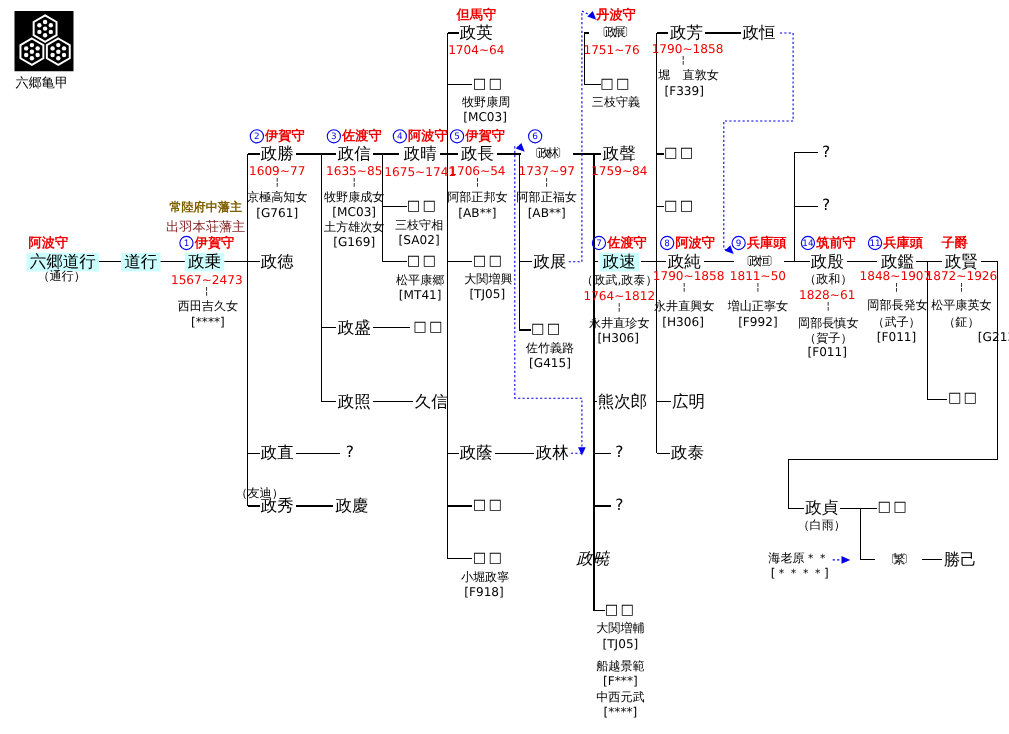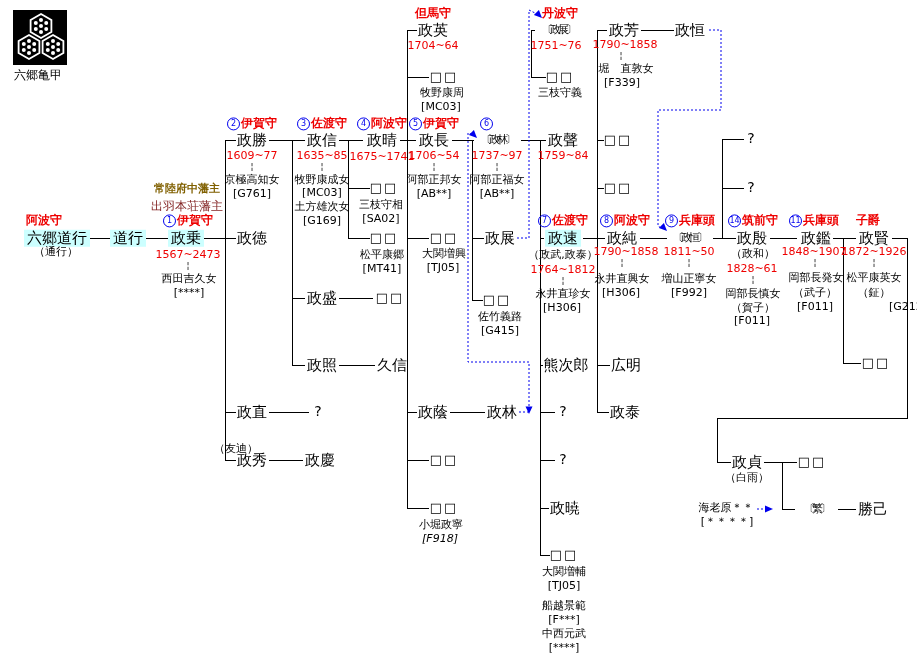--- a/index.html
+++ b/index.html
@@ -198,21 +198,21 @@
       <div class="node br" style="left: 434px; top: 167px;"><span>¦</span></div>
       <div class="node nt" style="left: 434px; top: 180px;"><span>阿部正邦女</span></div>
       <div class="node nt" style="left: 434px; top: 194px;"><span>[AB**]</span></div>
       <div class="node sq" style="left: 444px; top: 238px;"><span>□□</span></div>
       <div class="node nt" style="left: 444px; top: 254px;"><span>大関増興</span></div>
       <div class="node nt" style="left: 443px; top: 268px;"><span>[TJ05]</span></div>
       <div class="node nm" style="left: 433px; top: 412px;"><span>政蔭</span></div>
       <div class="node sq" style="left: 444px; top: 460px;"><span>□□</span></div>
       <div class="node sq" style="left: 444px; top: 508px;"><span>□□</span></div>
       <div class="node nt" style="left: 441px; top: 525px;"><span>小堀政寧</span></div>
-      <div class="node nt" style="left: 440px; top: 539px; font-style: italic;"><span>[F918]</span></div>
+      <div class="node nt" style="left: 440px; top: 539px;"><span>[F918]</span></div>
       <div class="node rt" style="left: 487px; top: 124px;"><span class="circ">6</span><span></span></div>
       <div class="node nm bk" style="left: 497px; top: 140px;"><span>〔政林〕</span></div>
       <div class="node yr" style="left: 497px; top: 156px;"><span>1737~97</span></div>
       <div class="node br" style="left: 497px; top: 167px;"><span>¦</span></div>
       <div class="node nt" style="left: 497px; top: 180px;"><span>阿部正福女</span></div>
       <div class="node nt" style="left: 497px; top: 194px;"><span>[AB**]</span></div>
       <div class="node nm" style="left: 500px; top: 238px;"><span>政展</span></div>
       <div class="node sq" style="left: 497px; top: 300px;"><span>□□</span></div>
       <div class="node nt" style="left: 500px; top: 317px;"><span>佐竹義路</span></div>
       <div class="node nt" style="left: 500px; top: 331px;"><span>[G415]</span></div>
@@ -227,21 +227,21 @@
       <div class="node rt" style="left: 563px; top: 221px;"><span class="circ">7</span><span>佐渡守</span></div>
       <div class="node nm hl" style="left: 563px; top: 238px;"><span>政速</span></div>
       <div class="node nt" style="left: 563px; top: 255px;"><span>（政武,政泰）</span></div>
       <div class="node yr" style="left: 563px; top: 270px;"><span>1764~1812</span></div>
       <div class="node br" style="left: 563px; top: 281px;"><span>¦</span></div>
       <div class="node nt" style="left: 563px; top: 294px;"><span>永井直珍女</span></div>
       <div class="node nt" style="left: 562px; top: 308px;"><span>[H306]</span></div>
       <div class="node nm" style="left: 566px; top: 365px;"><span>熊次郎</span></div>
       <div class="node q" style="left: 563px; top: 412px;"><span>?</span></div>
       <div class="node q" style="left: 563px; top: 460px;"><span>?</span></div>
-      <div class="node nm" style="left: 565px; top: 508px;"><span>政暁</span></div>
+      <div class="node nm" style="left: 539px; top: 508px; font-style: italic;"><span>政暁</span></div>
       <div class="node sq" style="left: 564px; top: 555px;"><span>□□</span></div>
       <div class="node nt" style="left: 564px; top: 572px;"><span>大関増輔</span></div>
       <div class="node nt" style="left: 564px; top: 586px;"><span>[TJ05]</span></div>
       <div class="node nt" style="left: 564px; top: 606px;"><span>船越景範</span></div>
       <div class="node nt" style="left: 564px; top: 620px;"><span>[F***]</span></div>
       <div class="node nt" style="left: 564px; top: 634px;"><span>中西元武</span></div>
       <div class="node nt" style="left: 564px; top: 648px;"><span>[****]</span></div>
       <div class="node nm" style="left: 624px; top: 30px;"><span>政芳</span></div>
       <div class="node yr" style="left: 625px; top: 45px;"><span>1790~1858</span></div>
       <div class="node br" style="left: 621px; top: 56px;"><span>¦</span></div>

